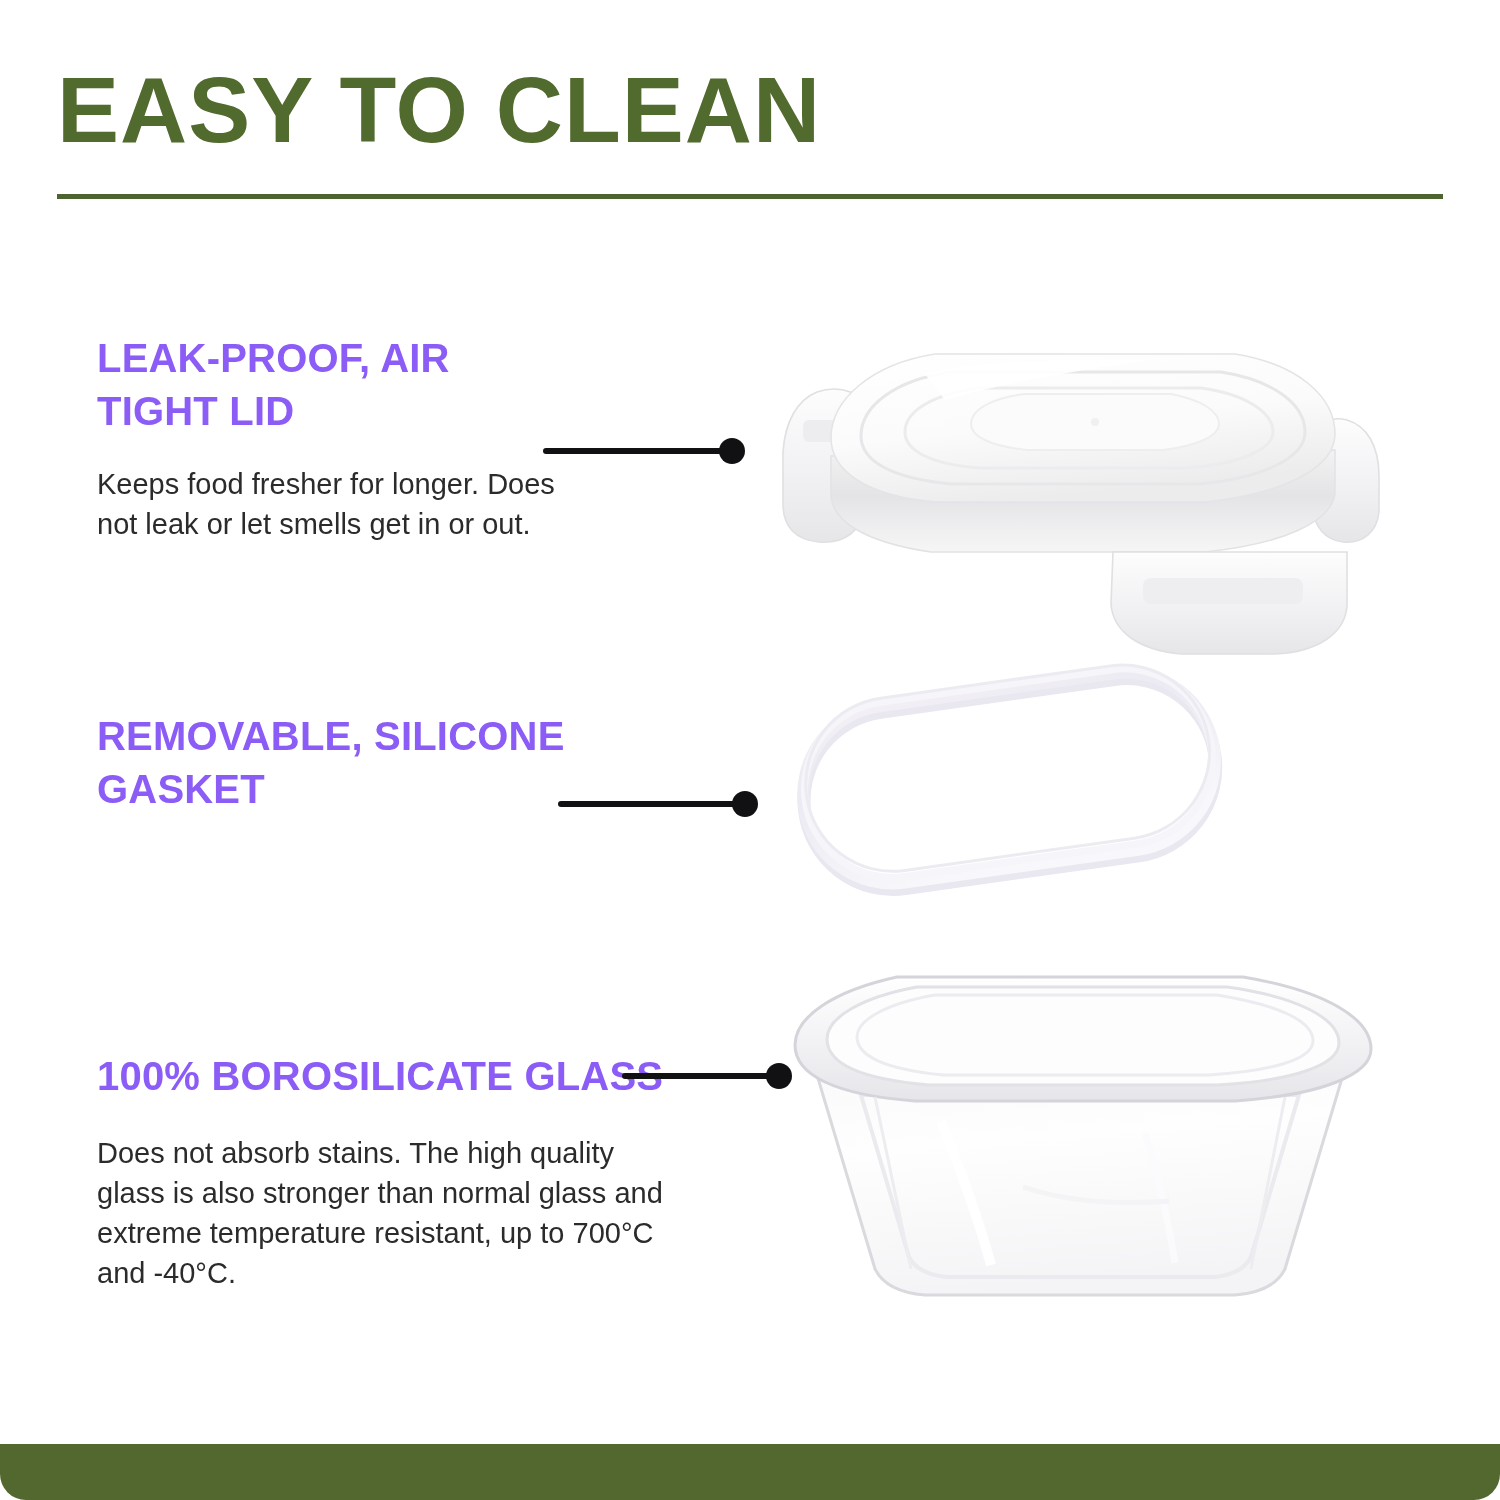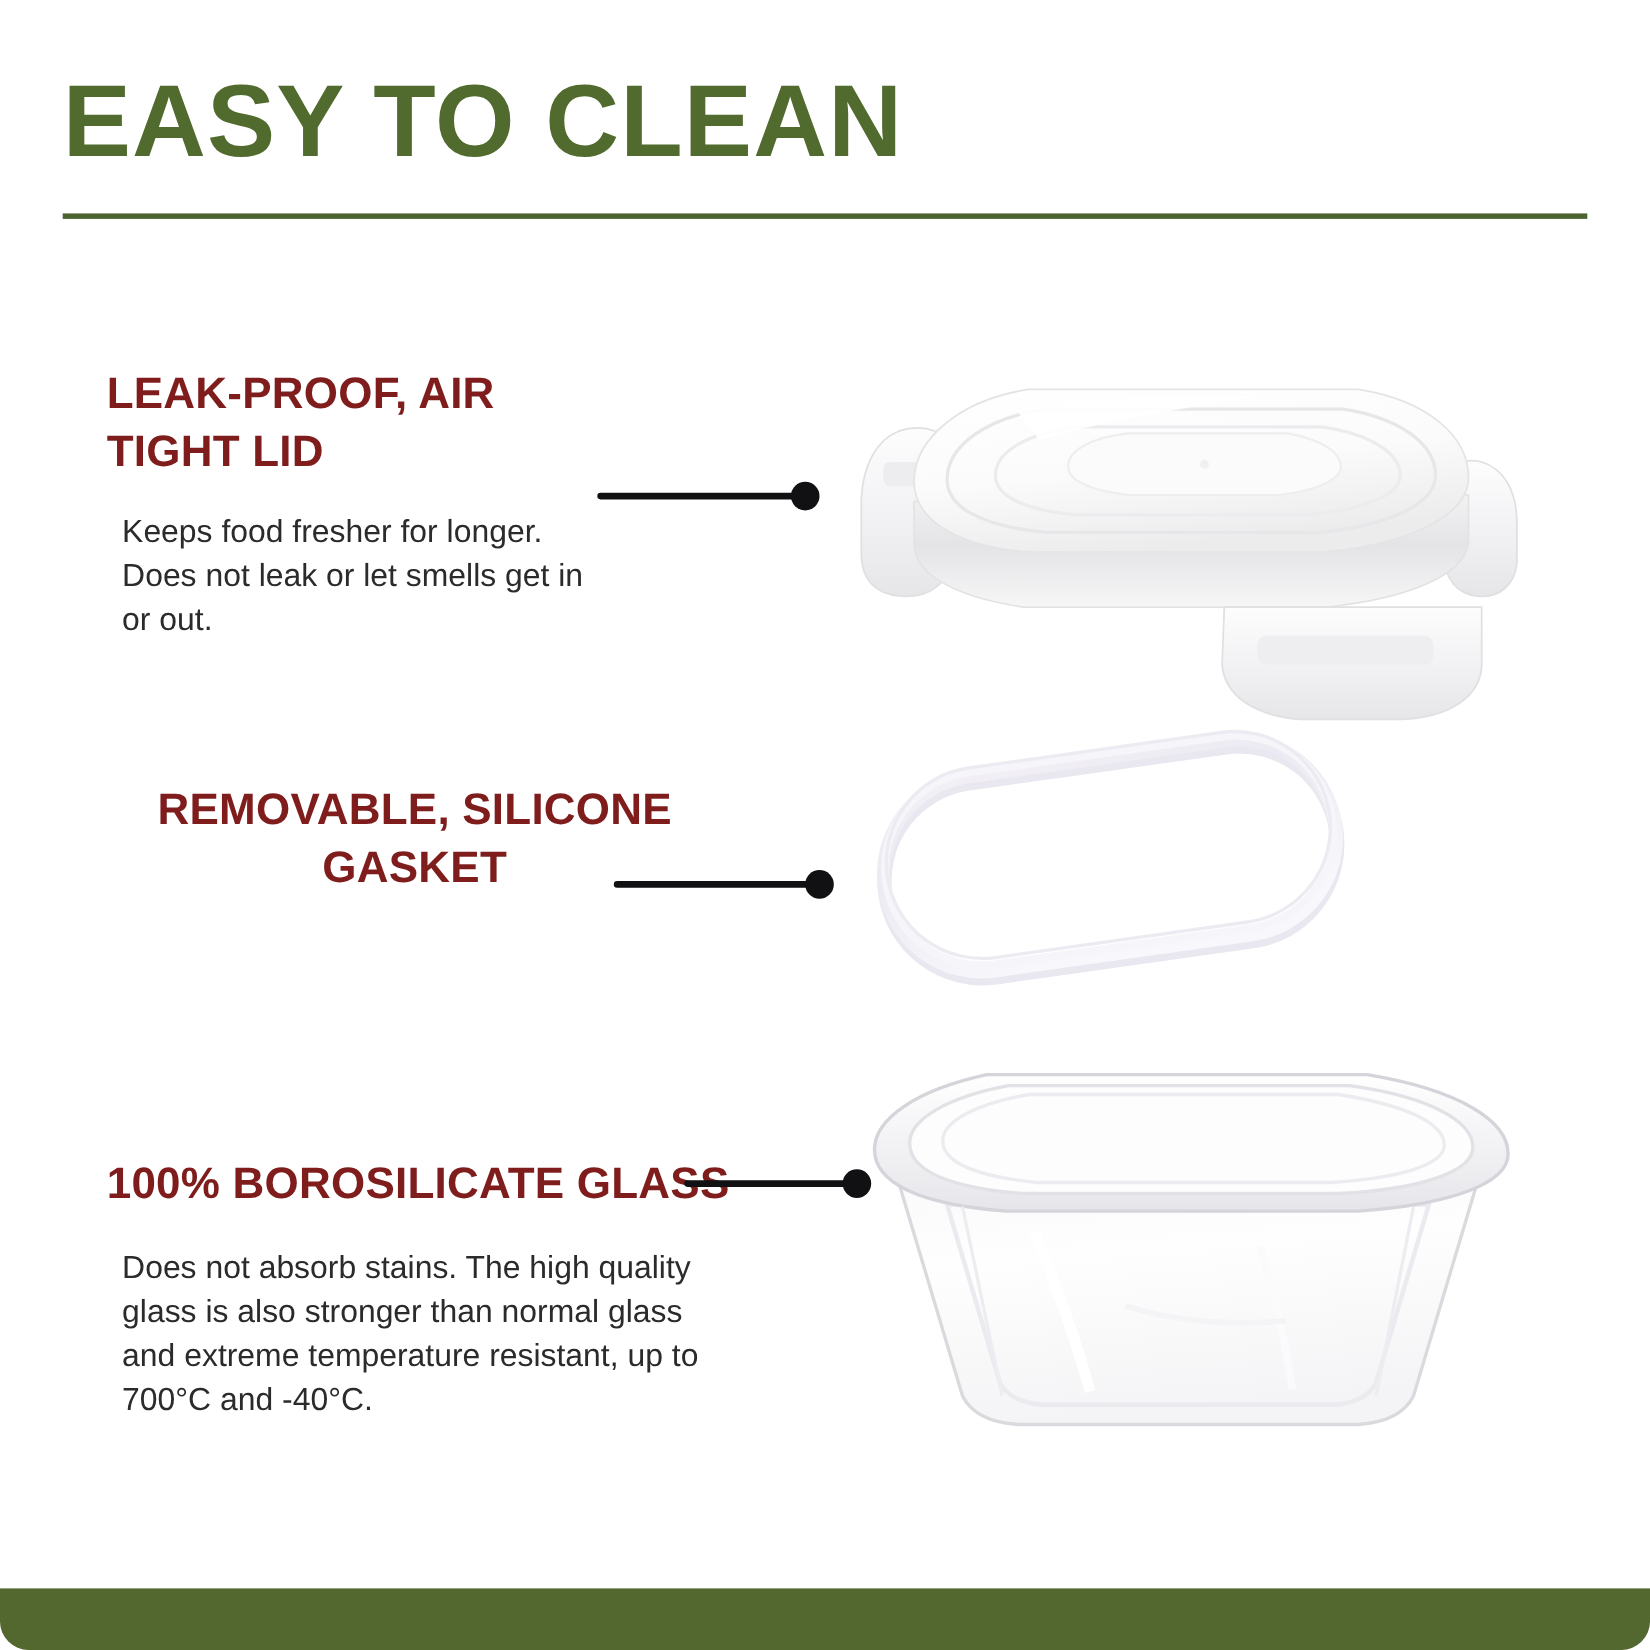--- a/index.html
+++ b/index.html
@@ -43,34 +43,34 @@
 
   
   .feature {
     position: absolute;
     left: 97px;
   }
   .feature-heading {
     font-size: 40px;
     line-height: 53px;
     font-weight: 700;
-    color: #7f1d1d;
+    color: #8b5cf6;
     letter-spacing: 0.2px;
     margin: 0;
   }
   .feature-body {
     font-size: 29px;
     line-height: 40px;
     font-weight: 400;
     color: #2b2b2d;
-    margin: 14px;
+    margin: 0;
   }
   #feature-1 { top: 332px; width: 470px; }
   #feature-1 .feature-body { margin-top: 26px; }
-  #feature-2 { top: 710px; width: 560px; text-align: center; }
+  #feature-2 { top: 710px; width: 560px; }
   #feature-2 .feature-body { margin-top: 30px; }
   #feature-3 { top: 1050px; width: 580px; }
   #feature-3 .feature-body { margin-top: 30px; }
 
   
   .connector {
     position: absolute;
     height: 6px;
   }
   .connector .line {

